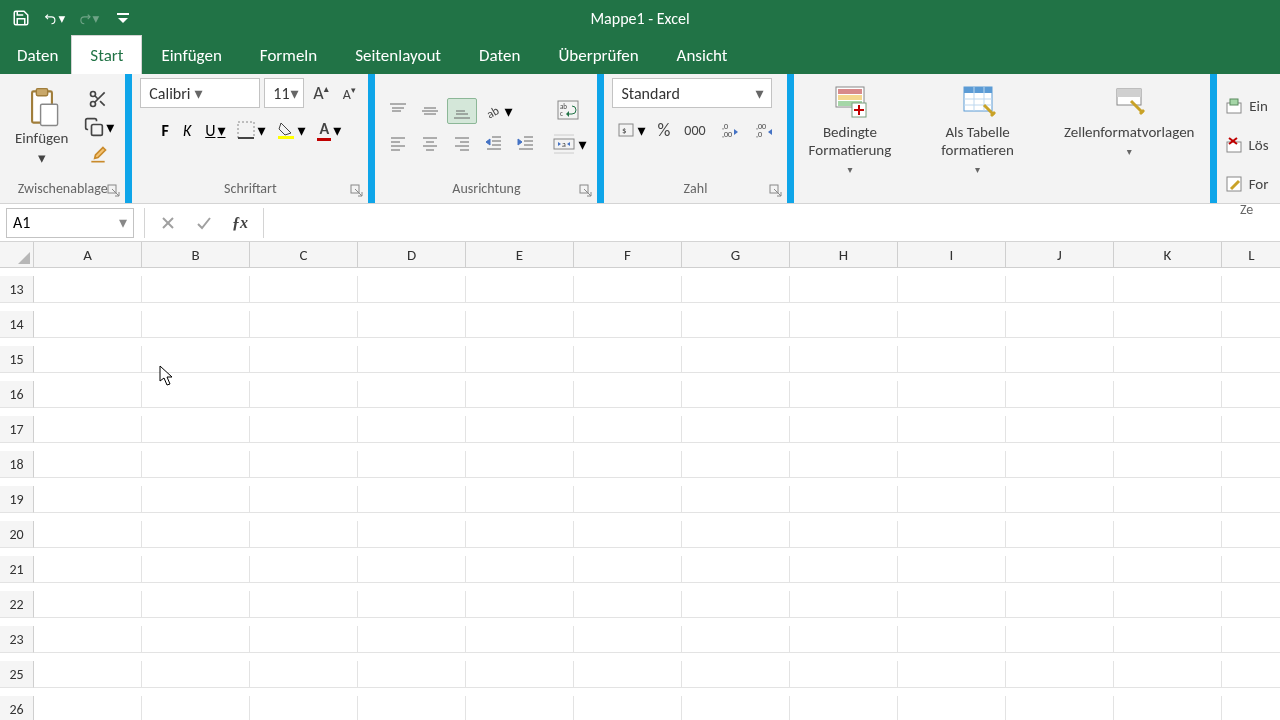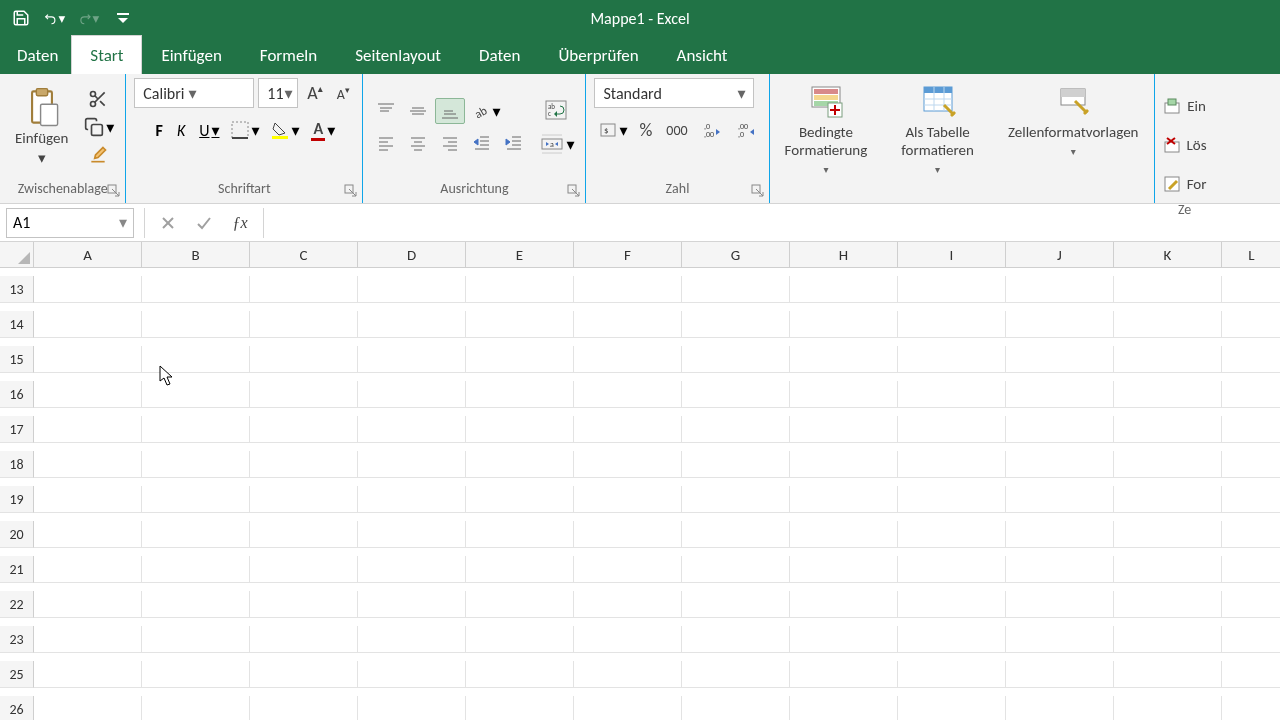--- a/index.html
+++ b/index.html
@@ -15,21 +15,21 @@
 
 .tabs { height:38px; background:#217346; display:flex; align-items:flex-end; padding-left:4px; }
 .tab { padding:9px 18px 8px; font-size:17px; color:#fff; cursor:pointer; border:1px solid transparent; border-bottom:none; }
 .tab.file { padding-left:12px; padding-right:12px; }
 .tab.active { background:#fff; color:#217346; border-color:#d4d4d4; }
 .tellme { display:flex; align-items:center; gap:8px; padding:0 16px 6px; color:#d5e9de; font-size:16px; margin-left:20px; }
 .tellme svg { opacity:.8; }
 
 
 .ribbon { height:130px; background:#f3f3f3; border-bottom:1px solid #d4d4d4; display:flex; }
-.group { border-right:1px solid #0ea5e9; padding:4px 8px 0; display:flex; flex-direction:column; justify-content:space-between; position:relative; flex-shrink:0; }
+.group { border-right:7px solid #0ea5e9; padding:4px 8px 0; display:flex; flex-direction:column; justify-content:space-between; position:relative; flex-shrink:0; }
 .group-body { flex:1; display:flex; align-items:center; gap:6px; }
 .group-label { text-align:center; font-size:14px; color:#666; padding:4px 0 6px; position:relative; }
 .launcher { position:absolute; right:4px; bottom:6px; width:14px; height:14px; cursor:pointer; }
 .launcher svg { width:14px; height:14px; stroke:#888; }
 
 .btn { background:transparent; border:1px solid transparent; border-radius:2px; padding:2px 4px; cursor:pointer; display:flex; align-items:center; justify-content:center; }
 .btn.split { padding-right:0; }
 .btn .caret { width:12px; display:flex; align-items:center; justify-content:center; }
 .btn.toggled{ background:#d4e7d9; border-color:#8cb797; }
 
@@ -54,35 +54,35 @@
 
 .align-cols{ display:flex; flex-direction:column; gap:6px;}
 .align-row{ display:flex; gap:2px; }
 
 
 .num-cols{ display:flex; flex-direction:column; gap:8px; align-items:stretch; }
 .num-combo{ width:160px; }
 .num-row{ display:flex; gap:4px; justify-content:flex-start; }
 
 
-.styles-body{ display:flex; gap:20px; align-items:flex-start; }
+.styles-body{ display:flex; gap:36px; align-items:flex-start; }
 .bigbtn{ display:flex; flex-direction:column; align-items:center; gap:4px; cursor:pointer; padding:4px 6px; border:1px solid transparent; border-radius:2px;}
 .bigbtn .lbl{ font-size:15px; color:#444; text-align:center; line-height:1.2;}
 .bigbtn .bc{ font-size:10px; color:#666;}
 
 
 .cells-body{ display:flex; flex-direction:column; gap:4px; font-size:15px; color:#444; padding-top:6px;}
 .cells-body .row{ display:flex; align-items:center; gap:6px; white-space:nowrap;}
 
 
 .fxbar{ height:38px; border-bottom:1px solid #d4d4d4; display:flex; align-items:center; }
 .namebox{ width:128px; height:30px; border:1px solid #c3c3c3; margin:0 4px 0 6px; display:flex; align-items:center; padding:0 6px; font-size:16px; background:#fff; cursor:text; }
 .namebox .dd{ margin-left:auto; color:#888; cursor:pointer;}
 .fxsep{ width:1px; height:30px; background:#d4d4d4; margin:0 6px;}
-.fxgrp{ display:flex; align-items:center; gap:2px; }
+.fxgrp{ display:flex; align-items:center; gap:2px;font-weight:bold; }
 .fxbtn{ width:34px; height:30px; display:flex; align-items:center; justify-content:center; color:#a0a0a0; cursor:default;}
 .fxbtn.enabled{ color:#444; cursor:pointer;}
 .formula-input{ flex:1; height:30px; border:none; border-left:1px solid #d4d4d4; padding:0 8px; font-size:16px; outline:none; margin-left:6px;}
 
 
 .sheet{ position:relative; }
 .colhdr-row{ display:flex; height:26px; }
 .selectall{ width:34px; border-right:1px solid #cfcfcf; border-bottom:1px solid #cfcfcf; background:#f5f5f5; position:relative; cursor:pointer; flex-shrink:0;}
 .selectall::after{ content:""; position:absolute; right:3px; bottom:3px; width:0; height:0; border-left:12px solid transparent; border-bottom:12px solid #b7b7b7;}
 .colhdr{ width:108px; border-right:1px solid #cfcfcf; border-bottom:1px solid #cfcfcf; background:#f5f5f5; display:flex; align-items:center; justify-content:center; font-size:15px; color:#333; cursor:pointer; flex-shrink:0;}

